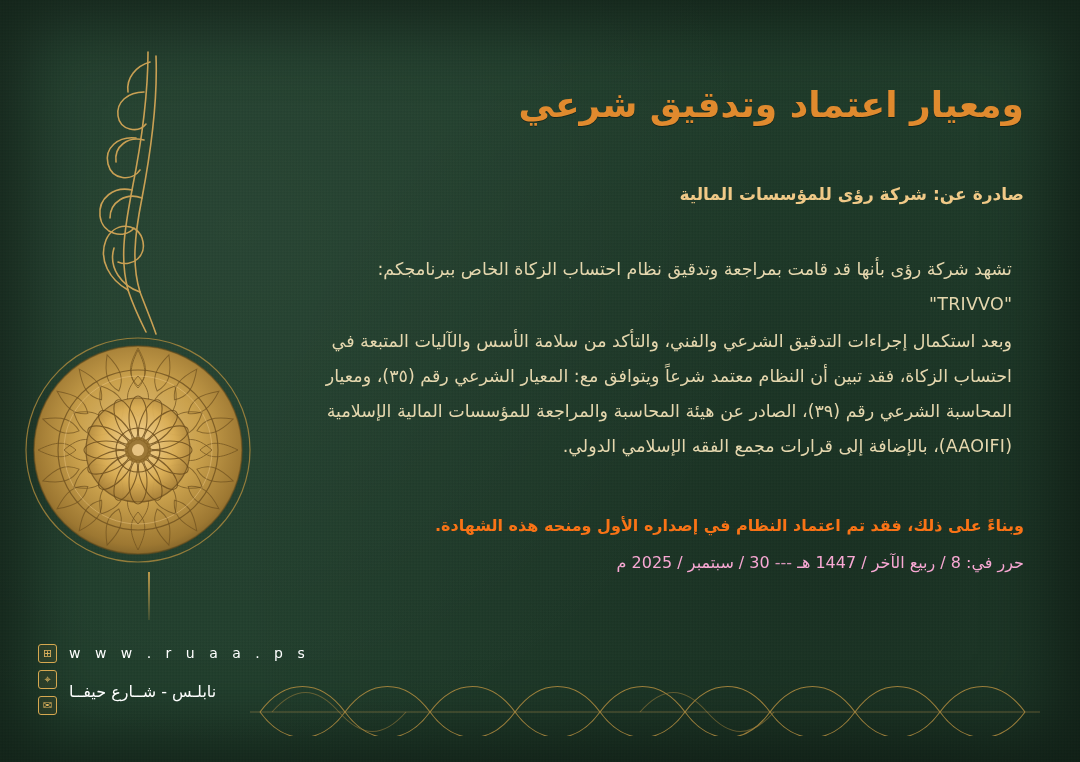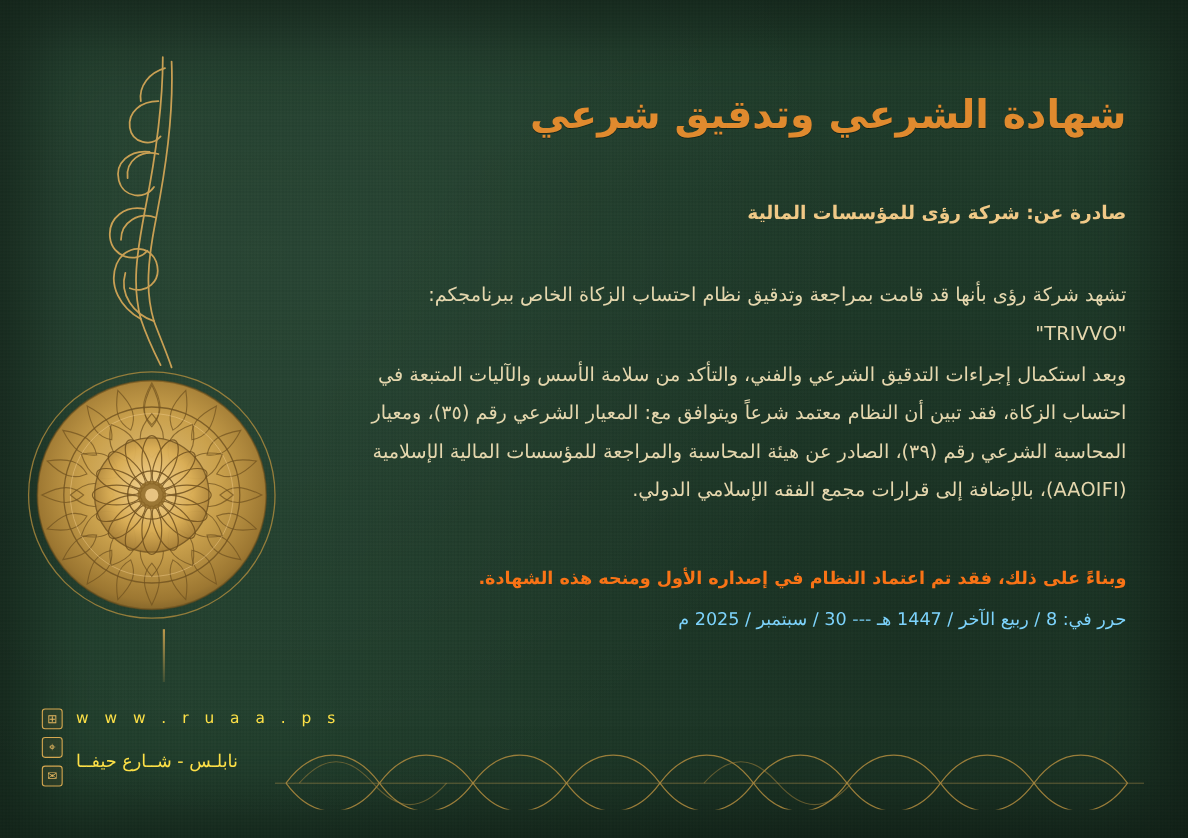--- a/index.html
+++ b/index.html
@@ -85,40 +85,40 @@
   #issuer-block {
     margin: 52px 16px 0 0;
     font-size: 17px;
     font-weight: bold;
     color: #f0c987;
     line-height: 1.85;
   }
   #issuer-block div { white-space: nowrap; }
 
   #body-block {
-    margin: 42px 16px 0 0;
+    margin: 42px 28px 0 0;
     font-size: 17.5px;
     line-height: 2.0;
     color: #e5d7ae;
     letter-spacing: 0.2px;
   }
   #body-block p { margin: 0; }
   #body-block p.first { margin-bottom: 2px; }
 
   #conclusion {
     margin: 52px 16px 0 0;
     font-size: 16px;
     font-weight: bold;
     color: #f97316;
   }
 
   #date-line {
     margin: 18px 16px 0 0;
     font-size: 16px;
-    color: #7dd3fc;
+    color: #f9a8d4;
     letter-spacing: 0.3px;
   }
   #date-line .sep { letter-spacing: 2px; opacity: 0.85; }
 
   
   #footer-contact {
     position: absolute;
     left: 38px;
     top: 640px;
     z-index: 6;
@@ -140,21 +140,21 @@
     align-items: center;
     justify-content: center;
     color: #e2b55f;
     font-size: 11px;
     line-height: 1;
     background: rgba(214,168,80,0.08);
     flex: 0 0 auto;
   }
   .contact-text {
     font-size: 14px;
-    color: #fde047;
+    color: #ffffff;
     letter-spacing: 5px;
   }
   .contact-text.ar {
     direction: rtl;
     letter-spacing: 3px;
     font-size: 16px;
     margin-top: 24px;
   }
 
   
@@ -280,21 +280,21 @@
       <circle cx="120" cy="120" r="22" fill="none" stroke="#6b4c1c" stroke-width="1.2" opacity="0.85"></circle>
       <circle cx="120" cy="120" r="13" fill="#8d6828" opacity="0.85"></circle>
       <circle cx="120" cy="120" r="6" fill="#efcb8b" opacity="0.9"></circle>
     </svg>
 
     <div id="stem-line"></div>
   </div>
 
   <div id="content">
 
-    <h1 id="title">شهادة الشرعي وتدقيق شرعي</h1>
+    <h1 id="title">ومعيار اعتماد وتدقيق شرعي</h1>
 
     <div id="issuer-block">
       <div>صادرة عن: شركة رؤى للمؤسسات المالية</div>
     </div>
 
     <div id="body-block">
       <p class="first">تشهد شركة رؤى  بأنها قد قامت بمراجعة وتدقيق نظام احتساب الزكاة الخاص ببرنامجكم: "TRIVVO"</p>
       <p>وبعد استكمال إجراءات التدقيق الشرعي والفني، والتأكد من سلامة الأسس والآليات المتبعة في احتساب الزكاة، فقد تبين أن النظام معتمد شرعاً ويتوافق مع: المعيار الشرعي رقم (٣٥)، ومعيار المحاسبة الشرعي رقم (٣٩)، الصادر عن هيئة المحاسبة والمراجعة للمؤسسات المالية الإسلامية (AAOIFI)، بالإضافة إلى قرارات مجمع الفقه الإسلامي الدولي.</p>
     </div>
 

